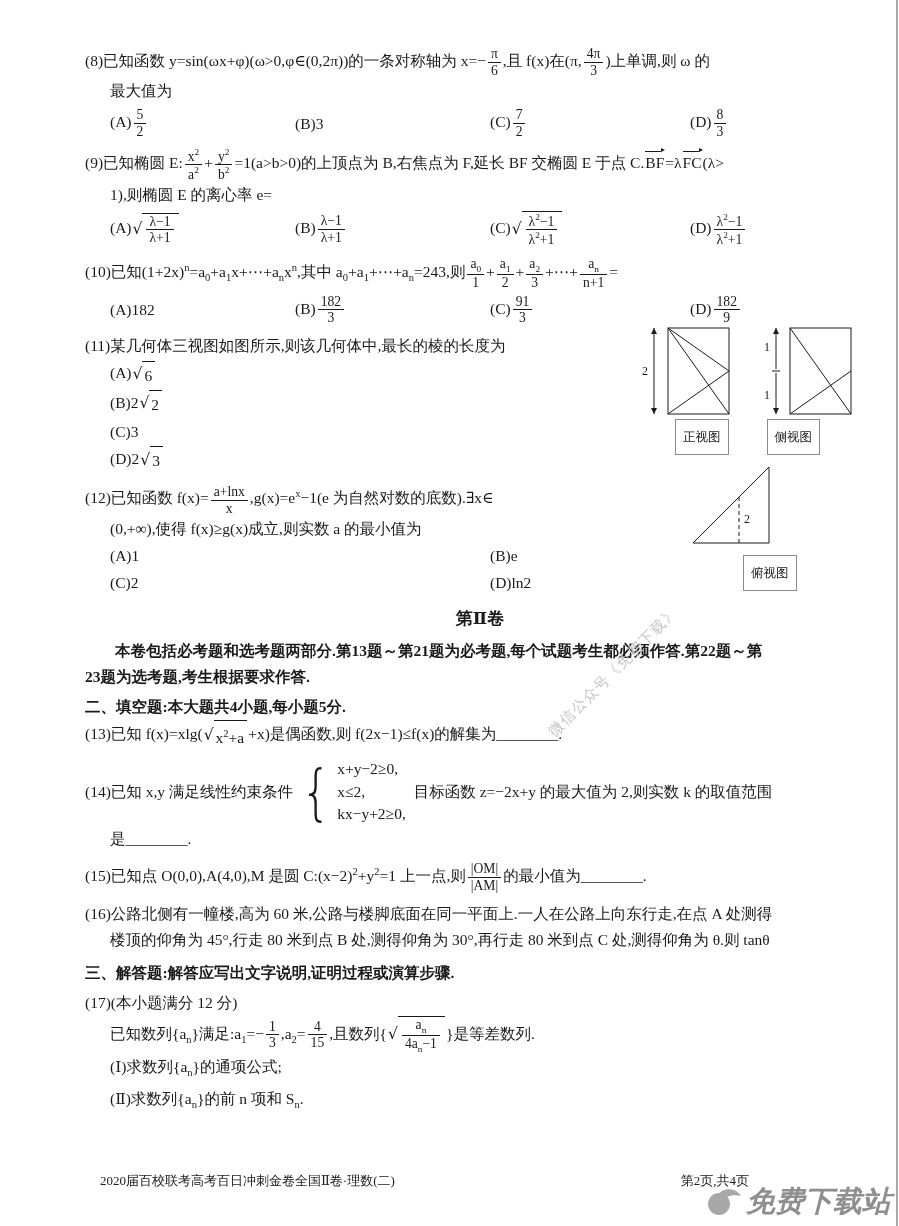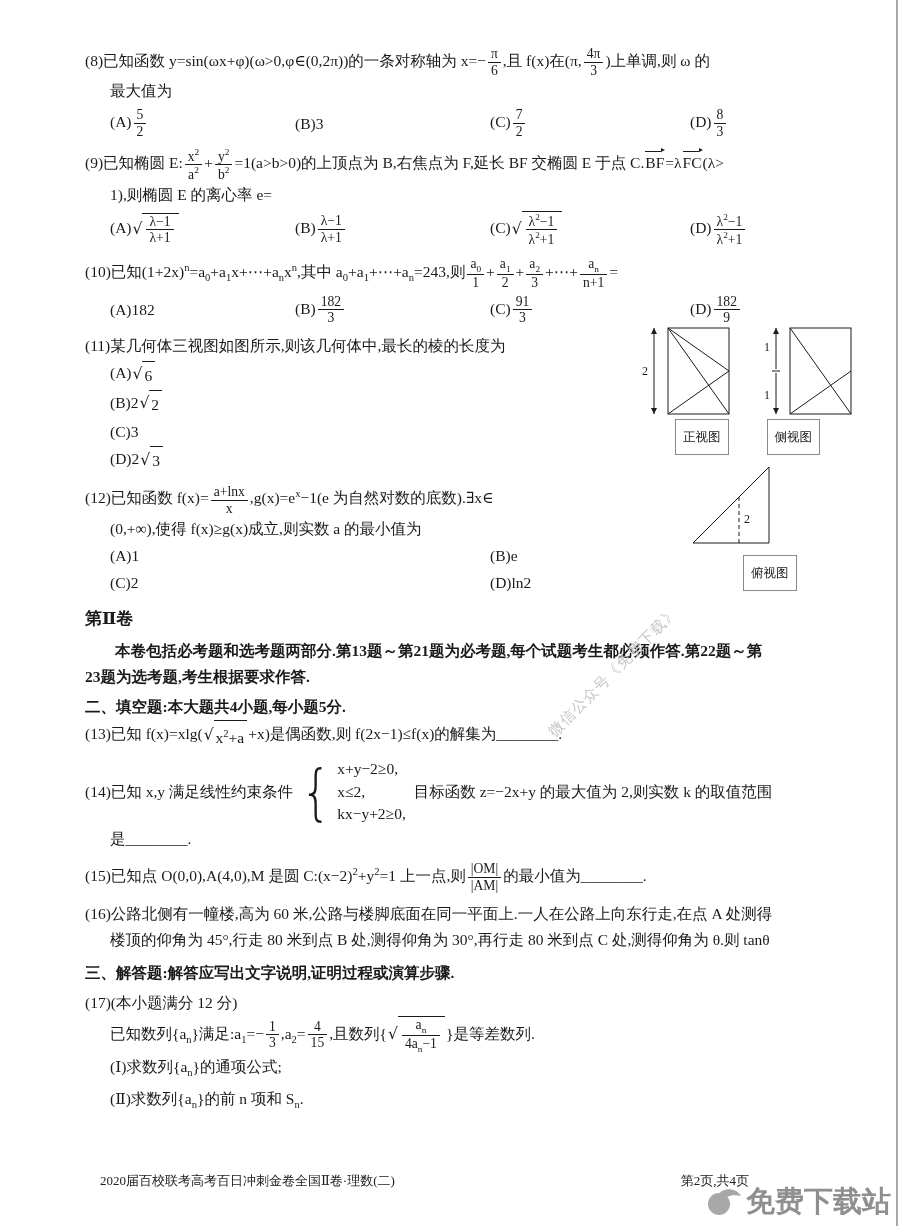--- a/index.html
+++ b/index.html
@@ -10,21 +10,21 @@
   }
   .edge-line{position:absolute;right:1px;top:0;bottom:0;width:2px;background:#a8a8a8;}
   .content{position:absolute;left:85px;top:46px;width:790px;}
   .q{margin:0 0 7px 0;}
   .line{line-height:26px;white-space:nowrap;}
   .cont{padding-left:25px;}
   .opts4{display:grid;grid-template-columns:185px 195px 200px 1fr;padding-left:25px;margin:3px 0 4px 0;align-items:center;line-height:26px;}
   .opts2{display:grid;grid-template-columns:380px 1fr;padding-left:25px;line-height:27px;}
   .optlist div{line-height:27px;padding-left:25px;}
   .bold{font-weight:bold;}
-  .center-head{text-align:left;font-weight:bold;font-size:17px;line-height:30px;margin:8px 0 4px 0;}
+  .center-head{text-align:center;font-weight:bold;font-size:17px;line-height:30px;margin:8px 0 4px 0;}
   .indent{padding-left:30px;}
 
   
   .frac{display:inline-flex;flex-direction:column;vertical-align:middle;text-align:center;margin:0 2px;font-size:0.88em;line-height:1.15;}
   .frac .num{display:block;padding:0 3px;border-bottom:1px solid #1a1a1a;}
   .frac .den{display:block;padding:0 3px;}
   .sqrt{display:inline-flex;align-items:center;vertical-align:middle;margin:0 1px;}
   .sqrt .rad{font-family:"DejaVu Sans",sans-serif;line-height:1;}
   .sqrt .radi{display:inline-block;border-top:1px solid #1a1a1a;padding:0 3px 0 2px;}
   sup,sub{font-size:68%;}
@@ -46,21 +46,21 @@
   .viewlabel{display:inline-block;border:1px solid #8a8a8a;font-size:12.5px;line-height:18px;padding:8px 7px;}
   .topview-wrap{margin-left:40px;}
   .topview-label{margin-left:62px;margin-top:4px;}
   svg text{font-size:12px;fill:#1a1a1a;font-family:"Liberation Serif","DejaVu Serif",serif;}
 
   
   .footer{position:absolute;left:100px;right:150px;top:1172px;display:flex;justify-content:space-between;font-size:13px;color:#222;}
   .wm-diagonal{position:absolute;left:558px;top:722px;transform:rotate(-45deg);transform-origin:left bottom;
     color:#c6c6c6;font-size:15px;white-space:nowrap;letter-spacing:1px;z-index:4;}
   .wm-corner{position:absolute;right:8px;bottom:4px;display:flex;align-items:center;gap:3px;z-index:5;
-    color:#8f8f8f;font-size:29px;font-weight:bold;font-family:"Liberation Sans","DejaVu Sans",sans-serif;}
+    color:#8f8f8f;font-size:29px;font-weight:bold;font-family:"Liberation Sans","DejaVu Sans",sans-serif;font-style:italic;}
 </style>
 </head>
 <body>
 
 <div class="edge-line"></div>
 
 <div class="content">
 
   <div class="q">
     <div class="line">(8)已知函数 y=sin(ωx+φ)(ω&gt;0,φ∈(0,2π))的一条对称轴为 x=−<span class="frac">

